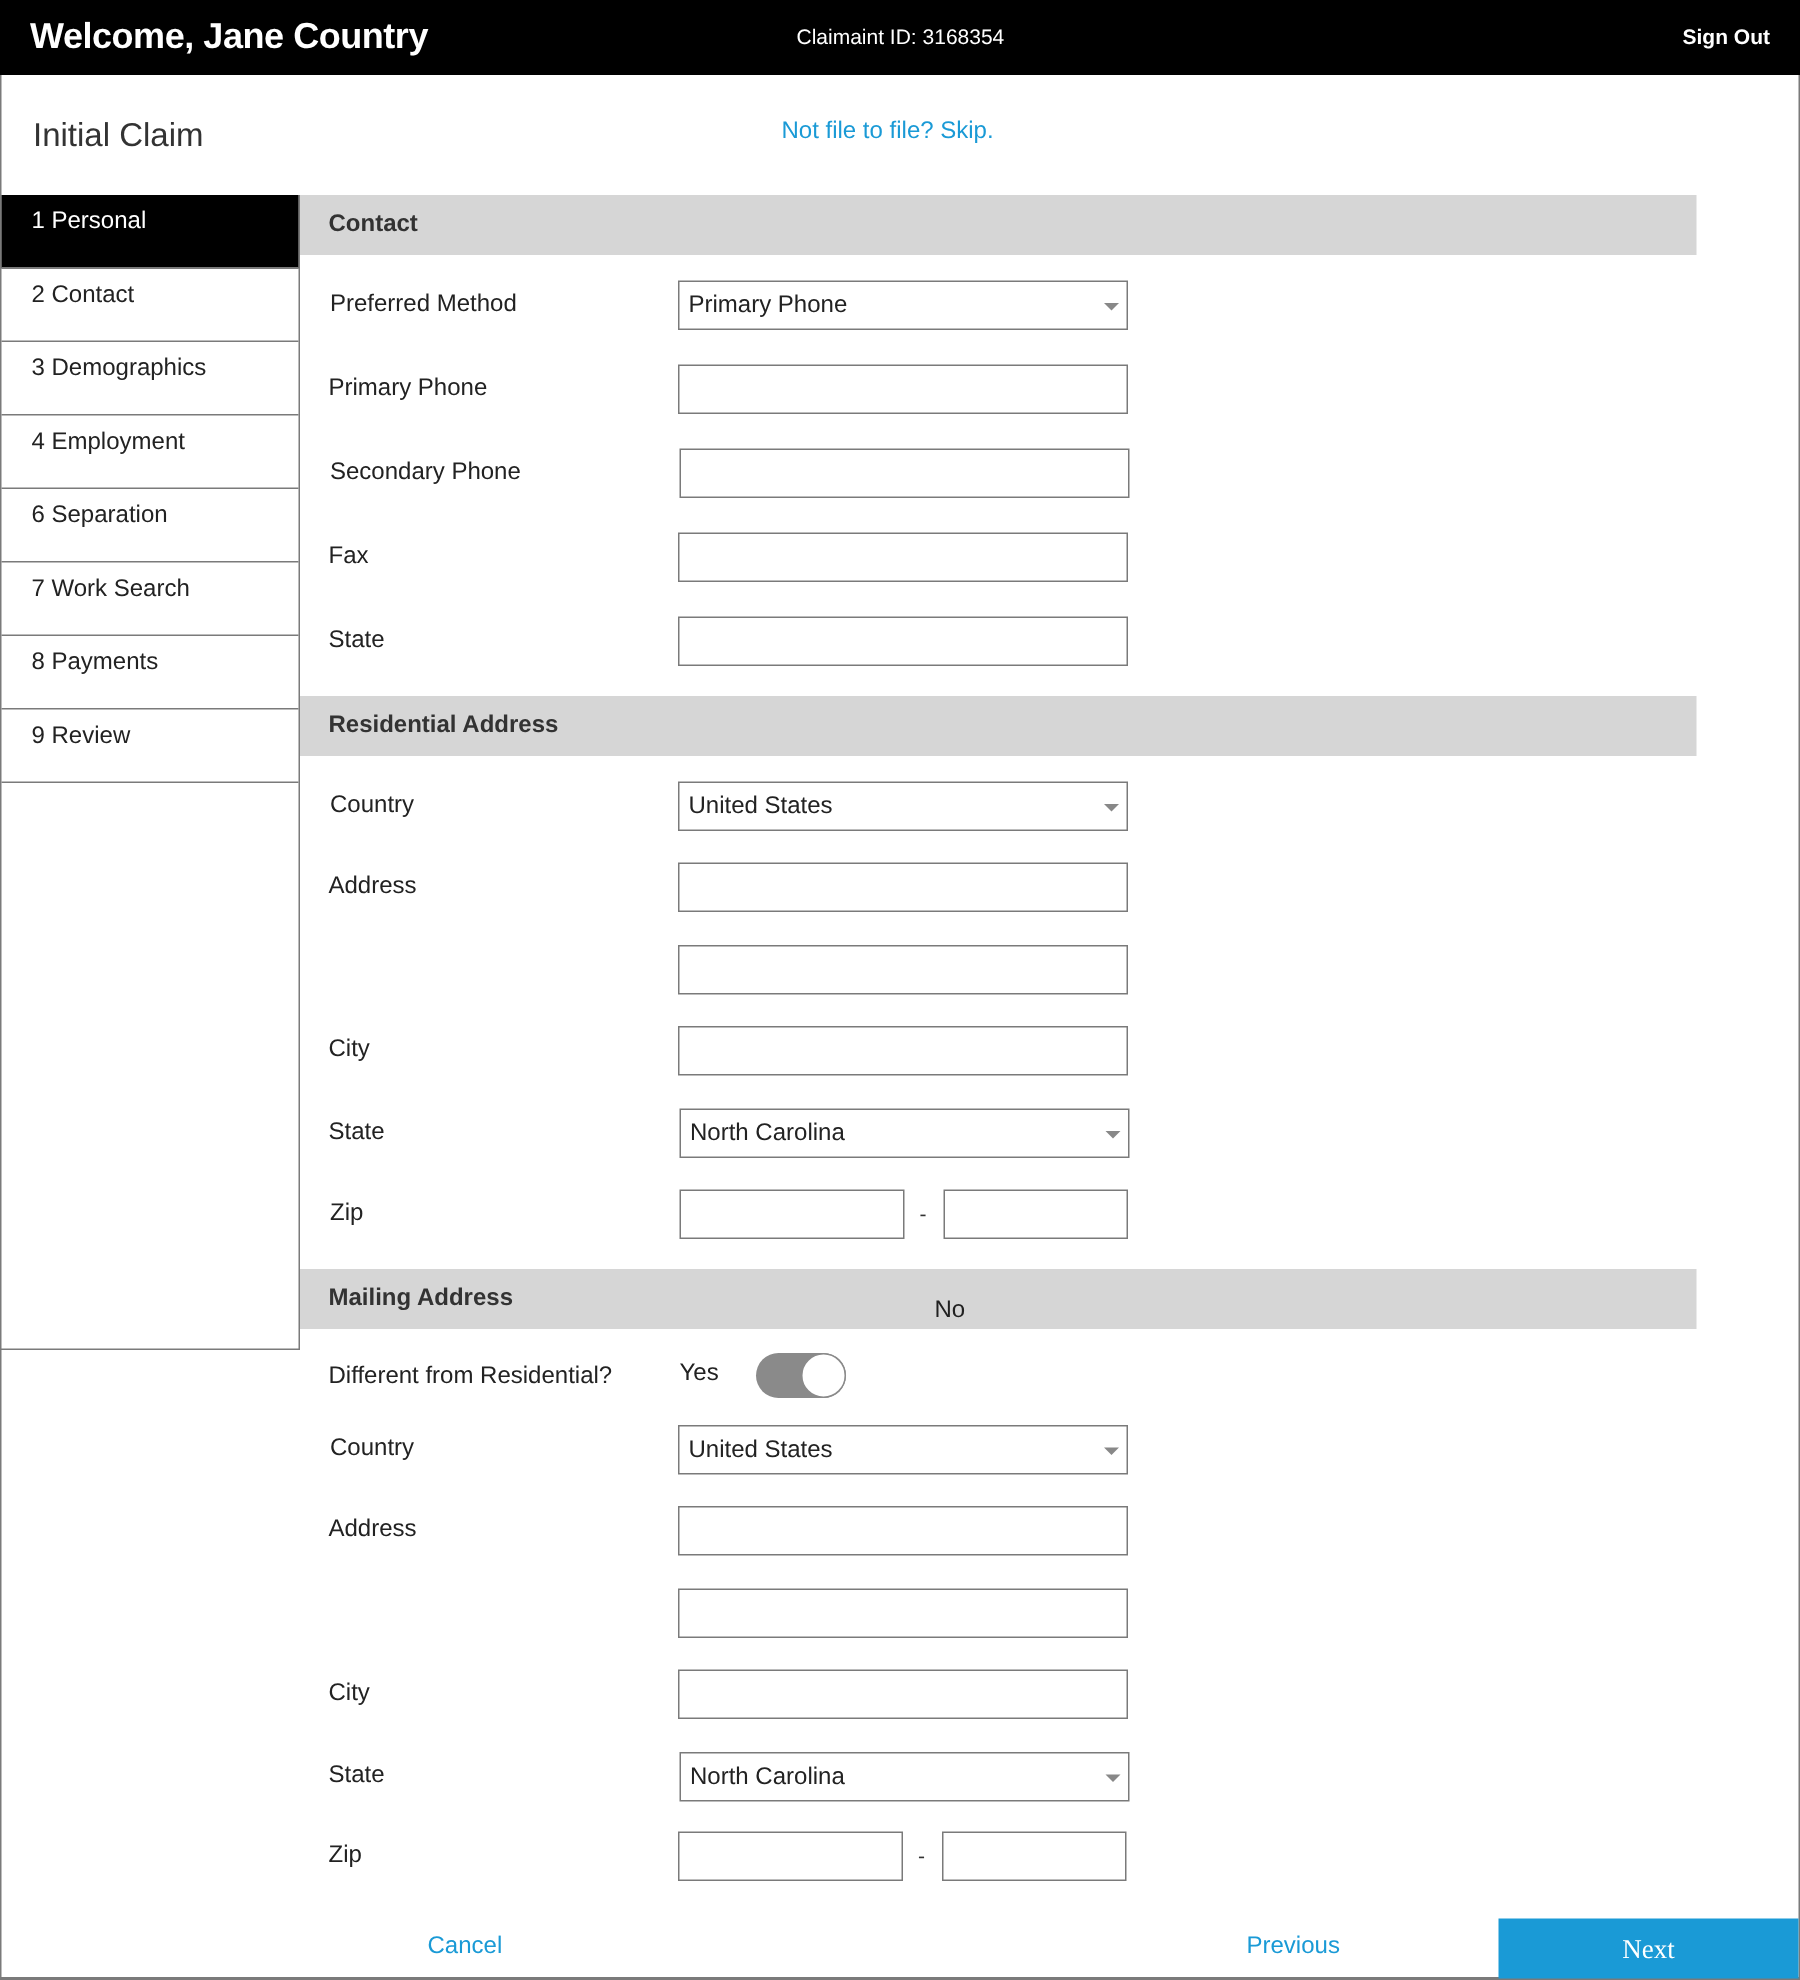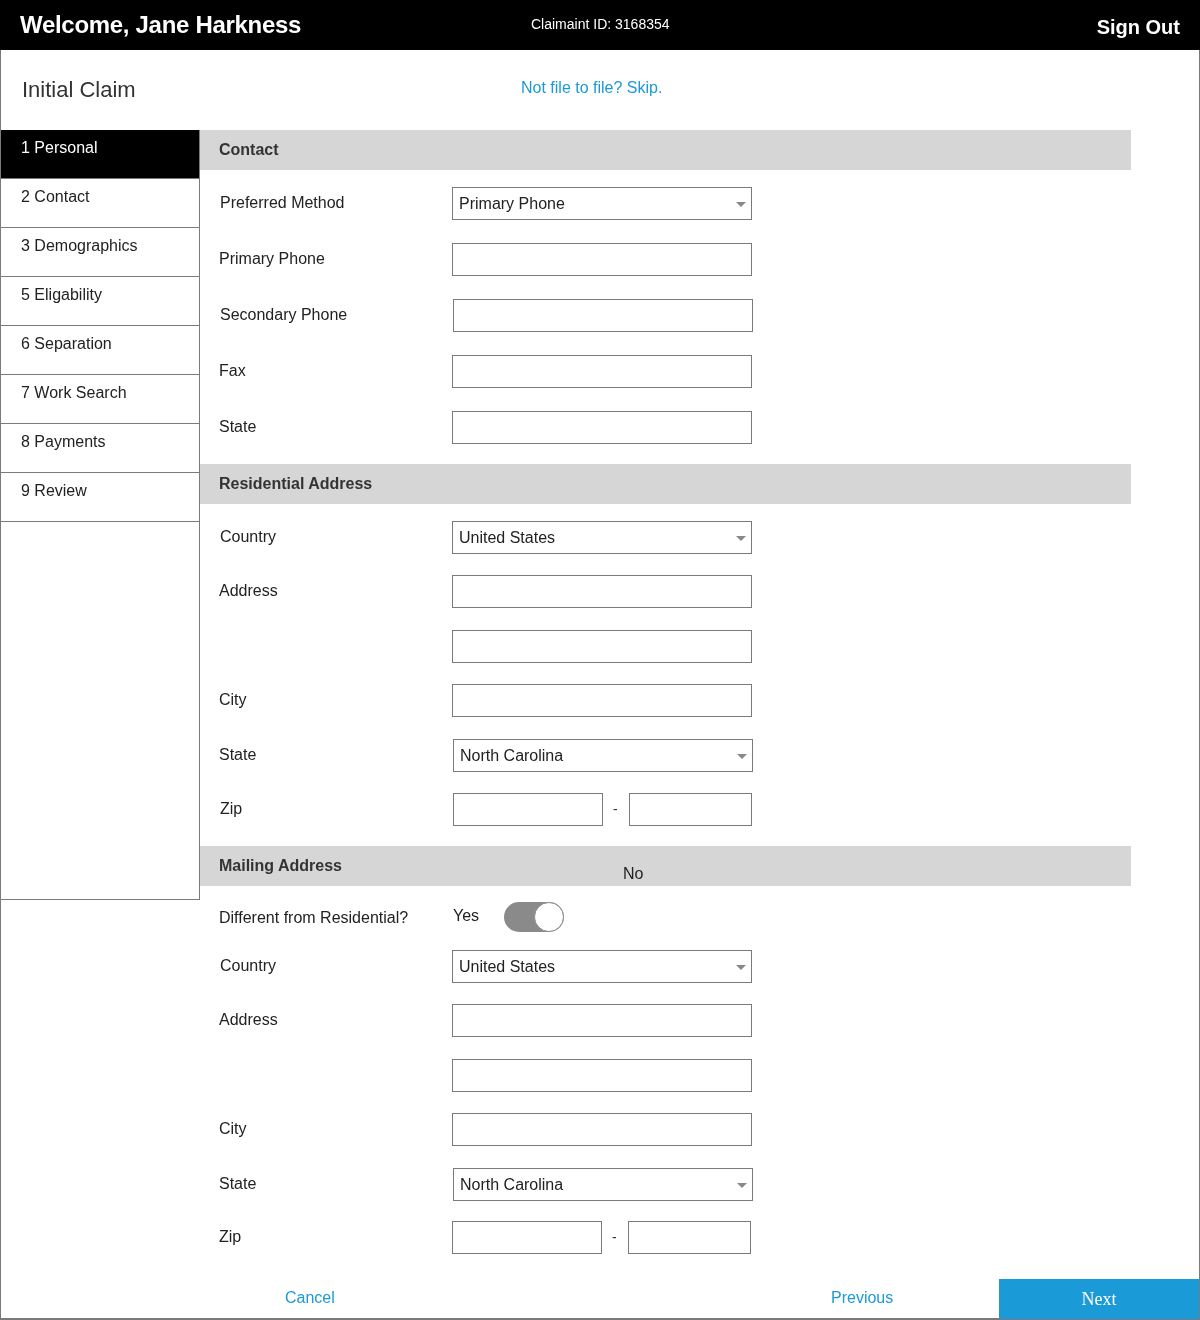--- a/index.html
+++ b/index.html
@@ -2,21 +2,21 @@
 <html><head>
 <meta charset="utf-8">
 <style>
   * { box-sizing: border-box; margin: 0; padding: 0; }
   html, body { width: 1200px; height: 1320px; background: #ffffff; overflow: hidden; }
   body { font-family: "Liberation Sans", "DejaVu Sans", sans-serif; color: #222; position: relative; }
 
   .topbar { position: absolute; left: 0; top: 0; width: 1200px; height: 50px; background: #000; color: #fff; }
   .topbar .welcome { position: absolute; left: 20px; top: 11px; font-size: 24px; font-weight: bold; letter-spacing: -0.3px; }
   .topbar .claimant { position: absolute; left: 531px; top: 16px; font-size: 14px; }
-  .topbar .signout { position: absolute; right: 20px; top: 16px; font-size: 20px; font-weight: bold; color: #fff; cursor: pointer; }
+  .topbar .signout { position: absolute; right: 20px; top: 16px; font-size: 14px; font-weight: bold; color: #fff; cursor: pointer; }
 
   .frame { position: absolute; left: 0; top: 50px; width: 1200px; height: 1270px; border-left: 1px solid #7a7a7a; border-right: 1px solid #7a7a7a; border-bottom: 2px solid #7a7a7a; }
 
   .page-title { position: absolute; left: 22px; top: 77px; font-size: 22px; color: #333; }
   .skip-link { position: absolute; left: 521px; top: 79px; font-size: 16px; color: #1a9ad6; cursor: pointer; }
 
   .sidebar { position: absolute; left: 0; top: 130px; width: 200px; height: 770px; border: 1px solid #7a7a7a; border-top: none; background: #fff; }
   .nav-item { height: 49px; border-bottom: 1px solid #7a7a7a; font-size: 16px; padding-left: 20px; line-height: 36px; color: #222; cursor: pointer; }
   .nav-item.active { background: #000; color: #fff; }
 
@@ -32,35 +32,35 @@
   .toggle { position: absolute; left: 504px; top: 902px; width: 60px; height: 30px; border-radius: 15px; background: #8a8a8a; cursor: pointer; }
   .toggle .knob { position: absolute; right: 0; top: 0; width: 30px; height: 30px; border-radius: 50%; background: #fff; border: 1px solid #8a8a8a; }
 
   .footer-link { position: absolute; top: 1289px; font-size: 16px; color: #1a9ad6; cursor: pointer; }
   .next-btn { position: absolute; left: 999px; top: 1279px; width: 200px; height: 40px; background: #1a9ad6; color: #fff; font-size: 18px; text-align: center; line-height: 40px; cursor: pointer; font-family: Liberation Serif, serif; }
 </style>
 </head>
 <body>
 
 <div class="topbar">
-  <div class="welcome">Welcome, Jane Harkness</div>
+  <div class="welcome">Welcome, Jane Country</div>
   <div class="claimant">Claimaint ID: 3168354</div>
   <div class="signout">Sign Out</div>
 </div>
 
 <div class="frame"></div>
 
 <div class="page-title">Initial Claim</div>
 <div class="skip-link">Not file to file? Skip.</div>
 
 <div class="sidebar">
   <div class="nav-item active">1 Personal</div>
   <div class="nav-item">2 Contact</div>
   <div class="nav-item">3 Demographics</div>
-  <div class="nav-item">5 Eligability</div>
+  <div class="nav-item">4 Employment</div>
   <div class="nav-item">6 Separation</div>
   <div class="nav-item">7 Work Search</div>
   <div class="nav-item">8 Payments</div>
   <div class="nav-item">9 Review</div>
 </div>
 
 <div class="section-header" style="top:130px;">Contact</div>
 
 <div class="label" style="left:220px; top:194px;">Preferred Method</div>
 <div class="select" style="left:452px; top:187px; width:300px;">

